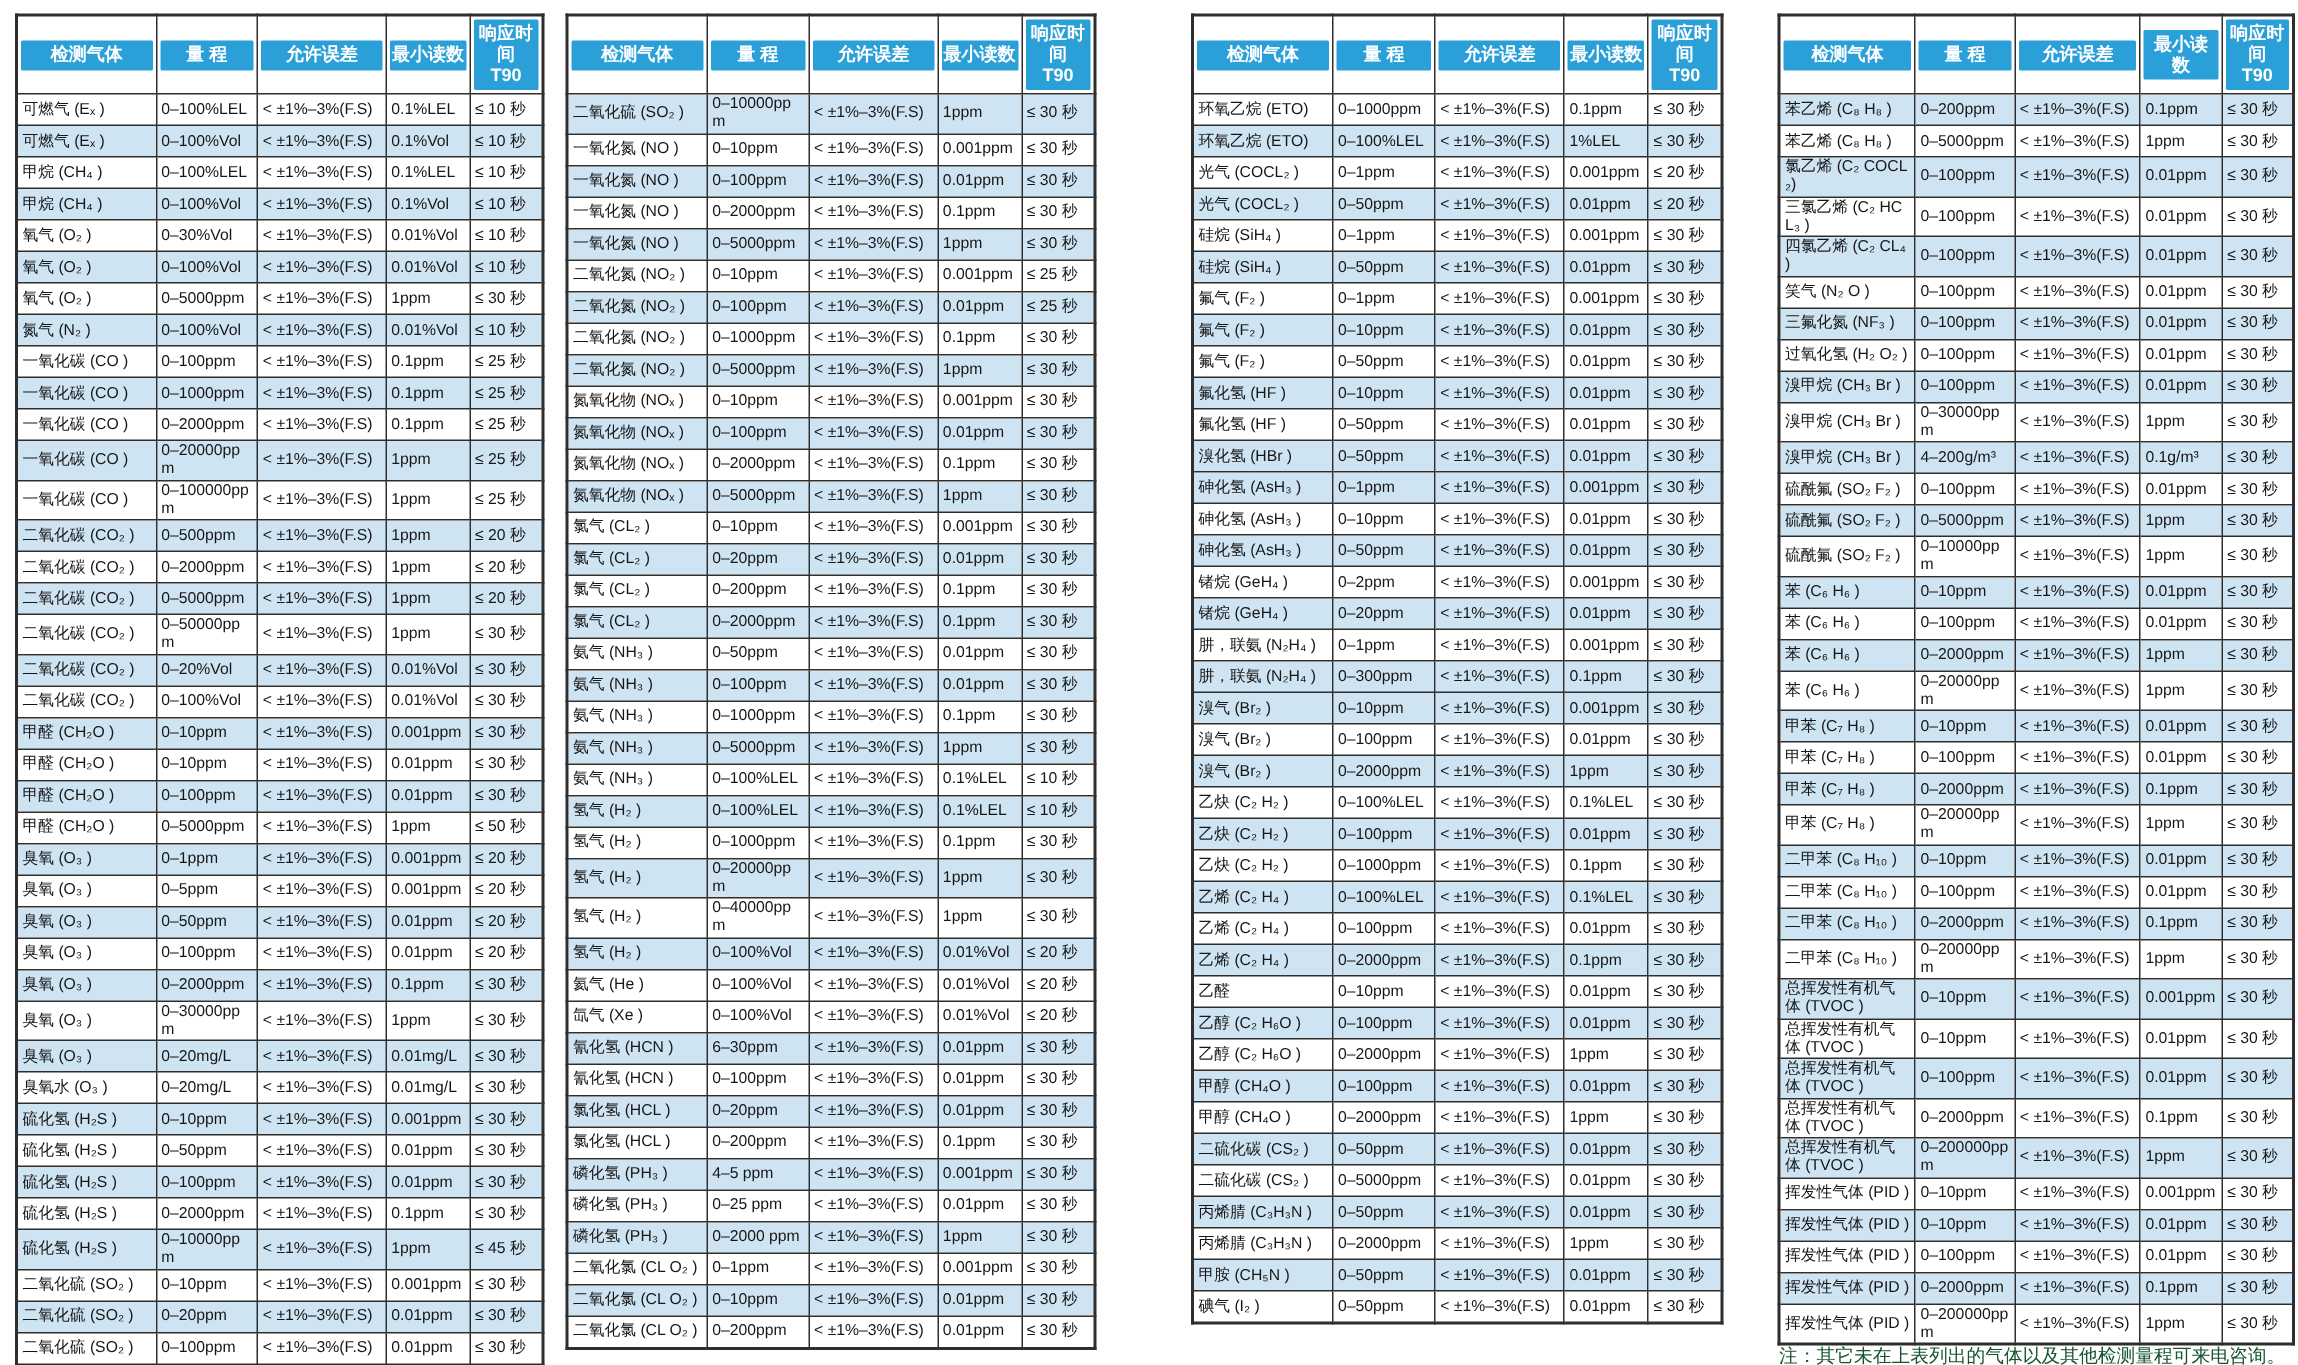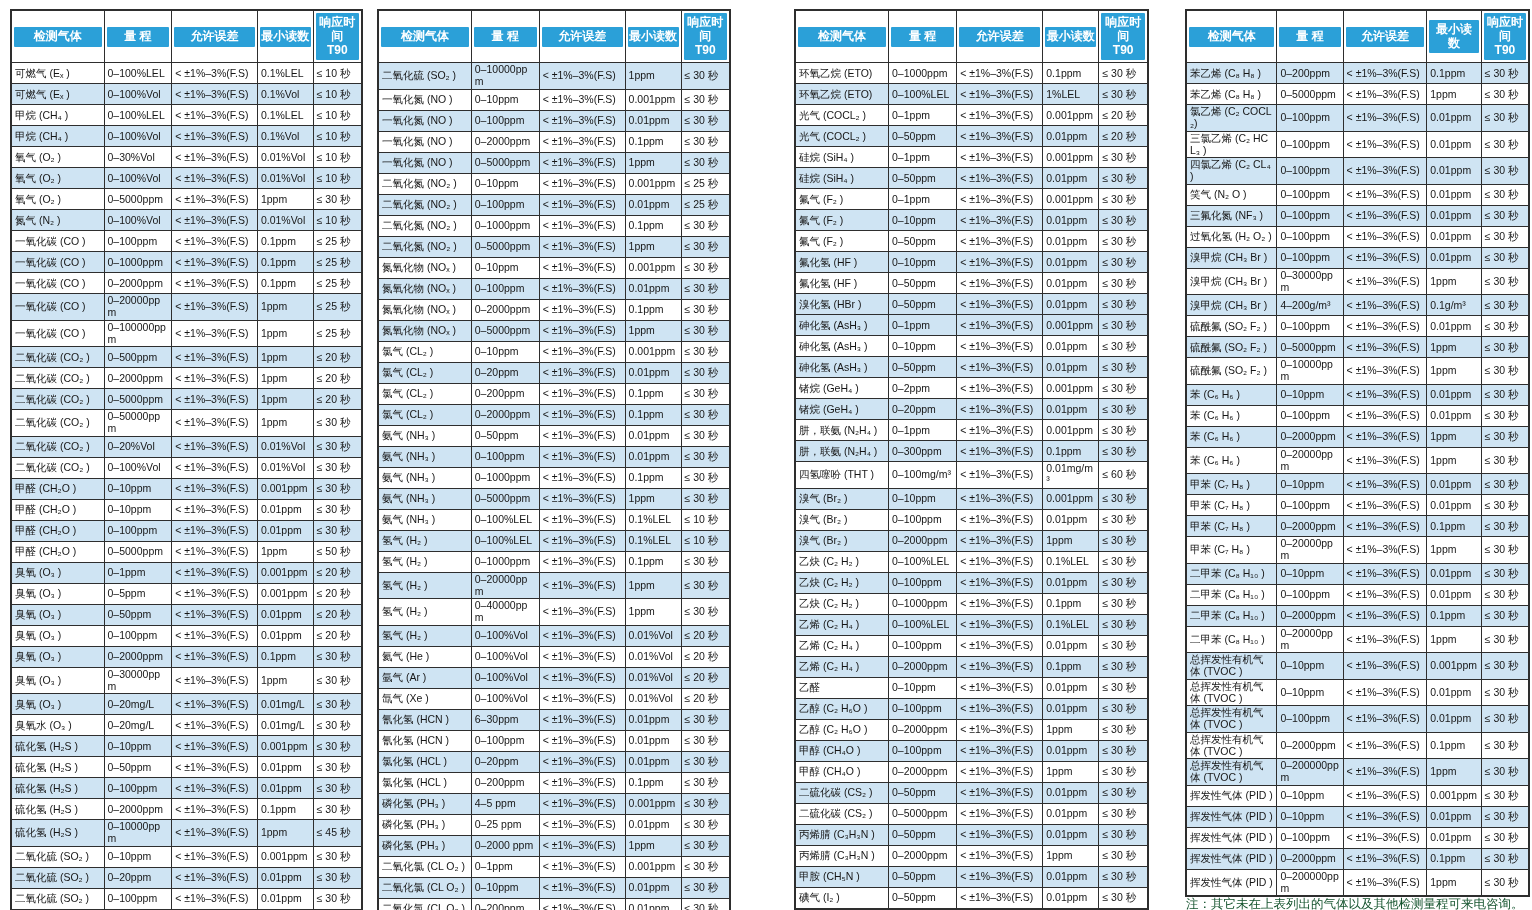--- a/index.html
+++ b/index.html
@@ -573,27 +573,20 @@
           <td class="c-min">0.01%Vol</td>
           <td class="c-t90">≤ 20 秒</td>
         </tr>
         <tr class="white">
           <td class="c-gas">氦气 (He )</td>
           <td class="c-range">0–100%Vol</td>
           <td class="c-err">&lt; ±1%–3%(F.S)</td>
           <td class="c-min">0.01%Vol</td>
           <td class="c-t90">≤ 20 秒</td>
         </tr>
-        <tr class="blue">
-          <td class="c-gas">氩气 (Ar )</td>
-          <td class="c-range">0–100%Vol</td>
-          <td class="c-err">&lt; ±1%–3%(F.S)</td>
-          <td class="c-min">0.01%Vol</td>
-          <td class="c-t90">≤ 20 秒</td>
-        </tr>
         <tr class="white">
           <td class="c-gas">氙气 (Xe )</td>
           <td class="c-range">0–100%Vol</td>
           <td class="c-err">&lt; ±1%–3%(F.S)</td>
           <td class="c-min">0.01%Vol</td>
           <td class="c-t90">≤ 20 秒</td>
         </tr>
         <tr class="blue">
           <td class="c-gas">氰化氢 (HCN )</td>
           <td class="c-range">6–30ppm</td>
@@ -822,27 +815,20 @@
           <td class="c-err">&lt; ±1%–3%(F.S)</td>
           <td class="c-min">0.001ppm</td>
           <td class="c-t90">≤ 30 秒</td>
         </tr>
         <tr class="blue">
           <td class="c-gas">肼，联氨 (N₂H₄ )</td>
           <td class="c-range">0–300ppm</td>
           <td class="c-err">&lt; ±1%–3%(F.S)</td>
           <td class="c-min">0.1ppm</td>
           <td class="c-t90">≤ 30 秒</td>
-        </tr>
-        <tr class="white">
-          <td class="c-gas">四氢噻吩 (THT )</td>
-          <td class="c-range">0–100mg/m³</td>
-          <td class="c-err">&lt; ±1%–3%(F.S)</td>
-          <td class="c-min">0.01mg/m³</td>
-          <td class="c-t90">≤ 60 秒</td>
         </tr>
         <tr class="blue">
           <td class="c-gas">溴气 (Br₂ )</td>
           <td class="c-range">0–10ppm</td>
           <td class="c-err">&lt; ±1%–3%(F.S)</td>
           <td class="c-min">0.001ppm</td>
           <td class="c-t90">≤ 30 秒</td>
         </tr>
         <tr class="white">
           <td class="c-gas">溴气 (Br₂ )</td>

